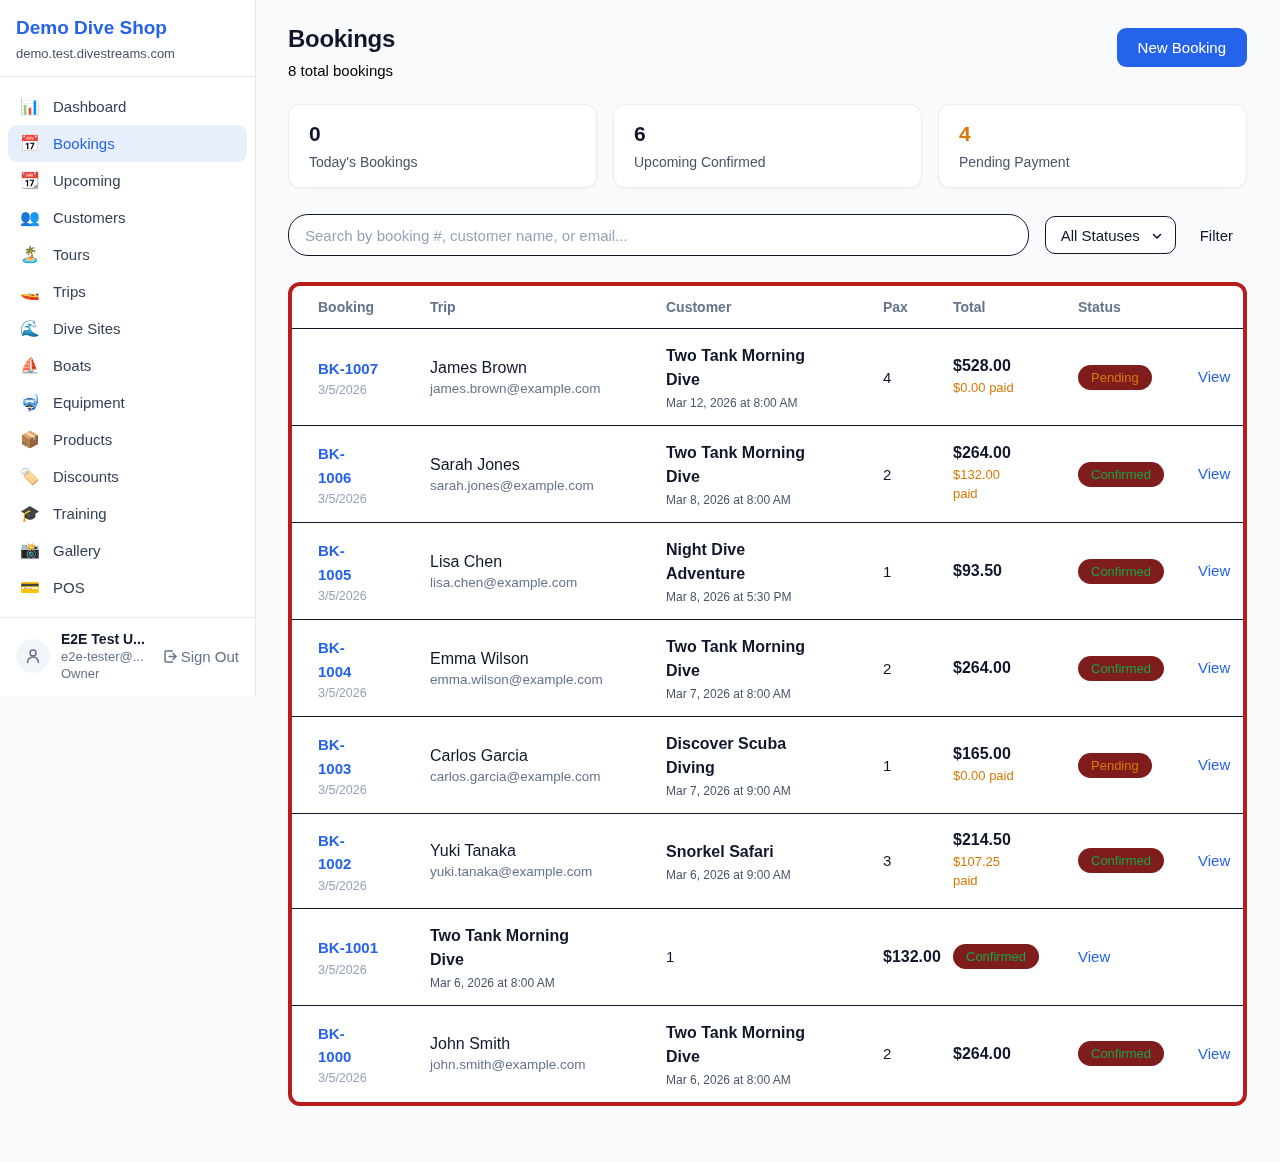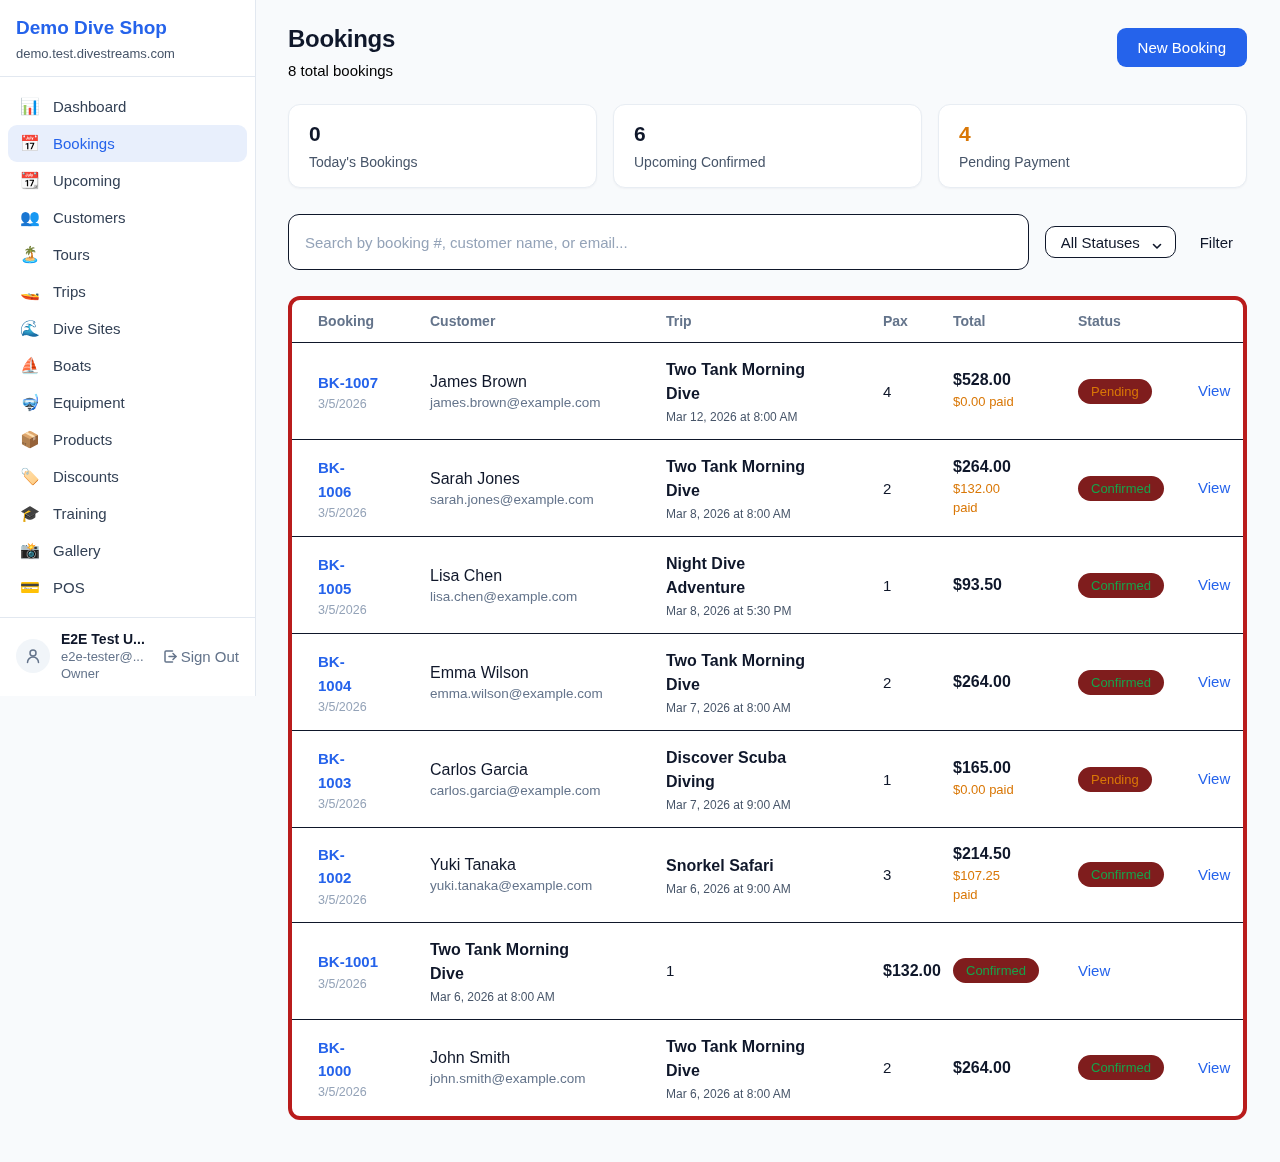--- a/index.html
+++ b/index.html
@@ -66,29 +66,29 @@
   .stat-card {
     flex:1; background:#ffffff; border:1px solid #e8edf3; border-radius:12px;
     padding:17px 20px; box-shadow:0 1px 2px rgba(15,23,42,0.04);
   }
   .stat-value { font-size:21px; font-weight:800; color:#0f172a; }
   .stat-value.orange { color:#d97706; }
   .stat-label { font-size:14px; color:#475569; margin-top:8px; }
 
   .controls { display:flex; align-items:center; margin-top:26px; }
   .search-input {
-    flex:1; height:56px; border:1px solid #0f172a; border-radius:11px;
+    flex:1; height:42px; border:1px solid #0f172a; border-radius:20px;
     padding:15px 16px; font-family:inherit; font-size:15px; color:#0f172a;
     background:#ffffff; outline:none;
   }
   .search-input::placeholder { color:#94a3b8; }
   .select-wrap { position:relative; margin-left:16px; }
   .status-select {
     -webkit-appearance:none; appearance:none;
-    height:32px; border:1px solid #0f172a; border-radius:10px;
+    height:38px; border:1px solid #0f172a; border-radius:10px;
     padding:0 34px 0 15px; font-family:inherit; font-size:15px; color:#0f172a;
     background:#ffffff; cursor:pointer; outline:none;
   }
   .select-chevron { position:absolute; right:12px; top:13px; pointer-events:none; }
   .btn-filter {
     background:none; border:none; cursor:pointer;
     font-family:inherit; font-size:15px; font-weight:500; color:#0f172a;
     padding:10px 14px; margin-left:10px;
   }
 
@@ -267,22 +267,22 @@
       <svg class="select-chevron" width="14" height="14" viewBox="0 0 14 14" fill="none" stroke="#0f172a" stroke-width="1.6" stroke-linecap="round" stroke-linejoin="round">
         <path d="M3.5 5.5 L7 9 L10.5 5.5"></path>
       </svg>
     </div>
     <button class="btn-filter">Filter</button>
   </div>
 
   <div class="table-card">
     <div class="trow thead">
       <div class="tcell">Booking</div>
+      <div class="tcell">Trip</div>
       <div class="tcell">Customer</div>
-      <div class="tcell">Trip</div>
       <div class="tcell">Pax</div>
       <div class="tcell">Total</div>
       <div class="tcell">Status</div>
       <div class="tcell"></div>
     </div>
     <div id="table-body">
   <div class="trow tbody-row">
     <div class="tcell">
       <a href="#" class="booking-id">BK-1007</a>
       <div class="booking-date">3/5/2026</div>

